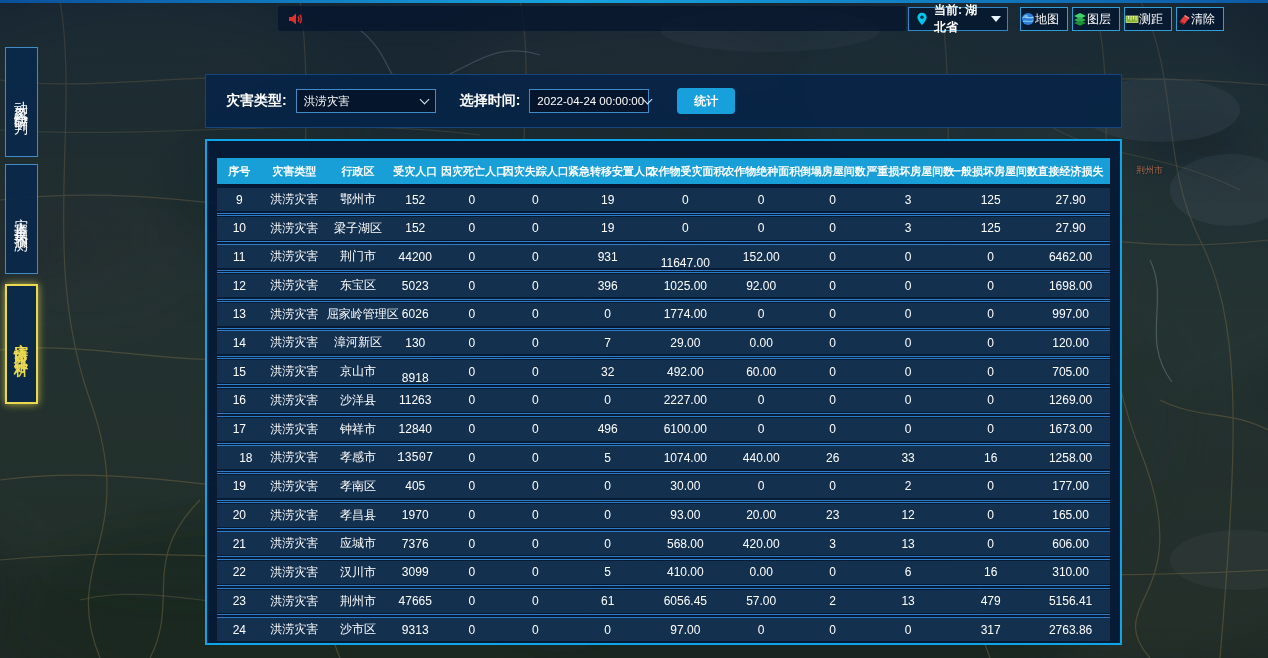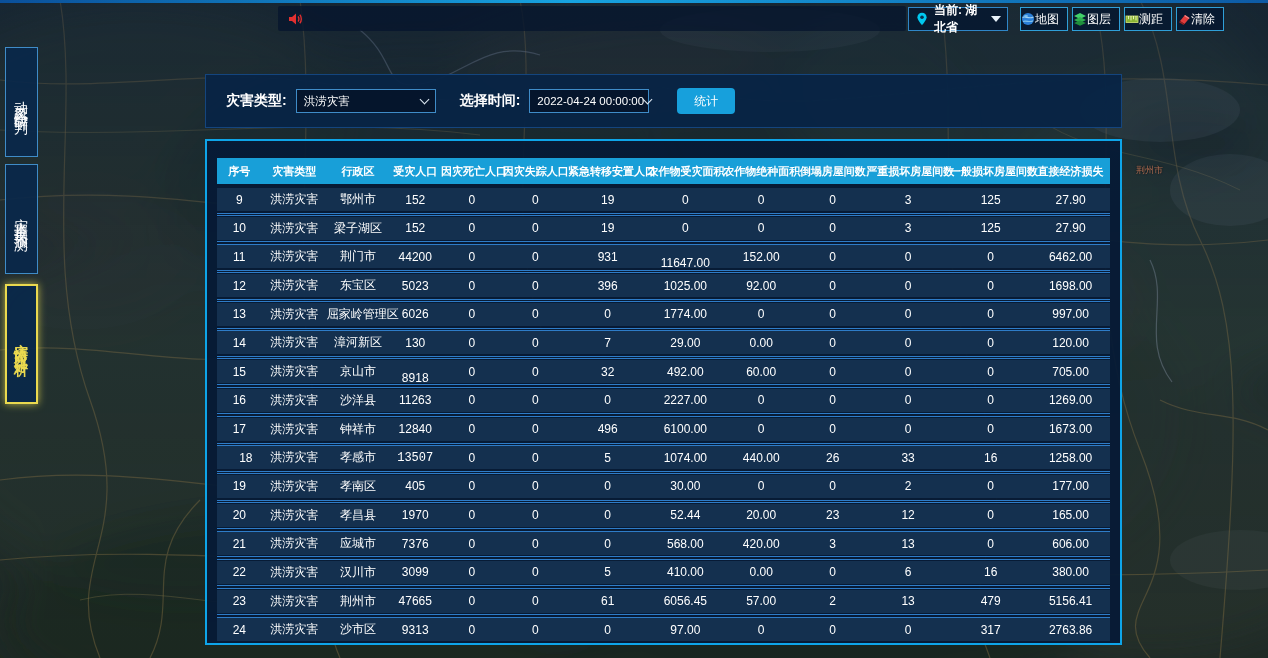--- a/index.html
+++ b/index.html
@@ -41,21 +41,21 @@
     align-items:center;padding-left:20px}
   .f-label{color:#fff;font-size:14px;font-weight:bold;margin-right:9px;white-space:nowrap}
   .f-select{height:24px;border:1px solid #3f8cc8;background:rgba(5,20,42,.9);
     color:#fff;display:flex;align-items:center;padding:0 7px;cursor:pointer}
   .f-select .val{font-size:11.5px;white-space:nowrap}
   .chev{width:7px;height:7px;border-right:1.6px solid #dfeaf4;border-bottom:1.6px solid #dfeaf4;
     transform:rotate(45deg);margin-left:auto;margin-top:-3px;flex:0 0 auto}
   .sel-type{width:140px;margin-right:24px}
   .sel-time{width:120px}
   .stat-btn{width:58px;height:26px;background:#17a0dc;border-radius:4px;color:#fff;
-    font-size:12px;font-weight:normal;display:flex;align-items:center;
+    font-size:12px;font-weight:bold;display:flex;align-items:center;
     justify-content:center;cursor:pointer;margin-left:28px}
   
   .table-panel{position:absolute;left:205px;top:139px;width:917px;height:506px;
     background:rgba(6,27,54,.94);border:2px solid #0ea5e9;padding:17px 10px 0 10px;overflow:hidden}
   .thead{display:flex;height:26px;background:#189fd8;align-items:center;margin-bottom:4px}
   .th{color:#fff;font-size:11px;font-weight:bold;text-align:center;white-space:nowrap;overflow:visible}
   .trow{display:flex;height:23px;background:#14304f;align-items:center}
   .td{color:#fff;font-size:12px;text-align:center;white-space:nowrap}
   .sep{height:5.7px;background:linear-gradient(to bottom,
       rgba(0,0,0,0) 0px,rgba(0,0,0,0) 1.5px,
@@ -423,21 +423,21 @@
       </div>
       <div class="sep"></div>
       <div class="trow">
         <div class="td" style="width: 5%;">20</div>
         <div class="td" style="width: 7.3%;">洪涝灾害</div>
         <div class="td" style="width: 7%;">孝昌县</div>
         <div class="td" style="width: 5.8%;">1970</div>
         <div class="td" style="width: 6.9%;">0</div>
         <div class="td" style="width: 7.3%;">0</div>
         <div class="td" style="width: 8.9%;">0</div>
-        <div class="td" style="width: 8.5%;">52.44</div>
+        <div class="td" style="width: 8.5%;">93.00</div>
         <div class="td" style="width: 8.5%;">20.00</div>
         <div class="td" style="width: 7.5%;">23</div>
         <div class="td" style="width: 9.4%;">12</div>
         <div class="td" style="width: 9.1%;">0</div>
         <div class="td" style="width: 8.8%;">165.00</div>
       </div>
       <div class="sep"></div>
       <div class="trow">
         <div class="td" style="width: 5%;">21</div>
         <div class="td" style="width: 7.3%;">洪涝灾害</div>
@@ -460,21 +460,21 @@
         <div class="td" style="width: 7%;">汉川市</div>
         <div class="td" style="width: 5.8%;">3099</div>
         <div class="td" style="width: 6.9%;">0</div>
         <div class="td" style="width: 7.3%;">0</div>
         <div class="td" style="width: 8.9%;">5</div>
         <div class="td" style="width: 8.5%;">410.00</div>
         <div class="td" style="width: 8.5%;">0.00</div>
         <div class="td" style="width: 7.5%;">0</div>
         <div class="td" style="width: 9.4%;">6</div>
         <div class="td" style="width: 9.1%;">16</div>
-        <div class="td" style="width: 8.8%;">380.00</div>
+        <div class="td" style="width: 8.8%;">310.00</div>
       </div>
       <div class="sep"></div>
       <div class="trow">
         <div class="td" style="width: 5%;">23</div>
         <div class="td" style="width: 7.3%;">洪涝灾害</div>
         <div class="td" style="width: 7%;">荆州市</div>
         <div class="td" style="width: 5.8%;">47665</div>
         <div class="td" style="width: 6.9%;">0</div>
         <div class="td" style="width: 7.3%;">0</div>
         <div class="td" style="width: 8.9%;">61</div>

